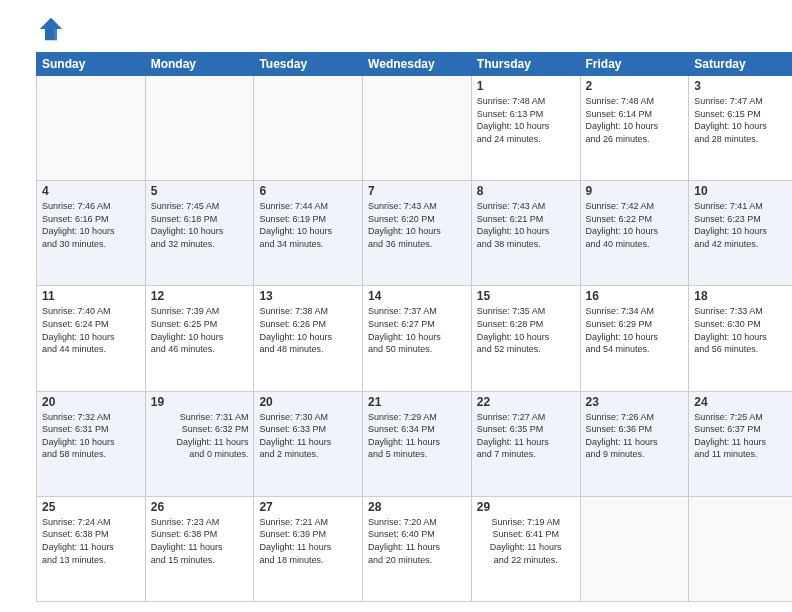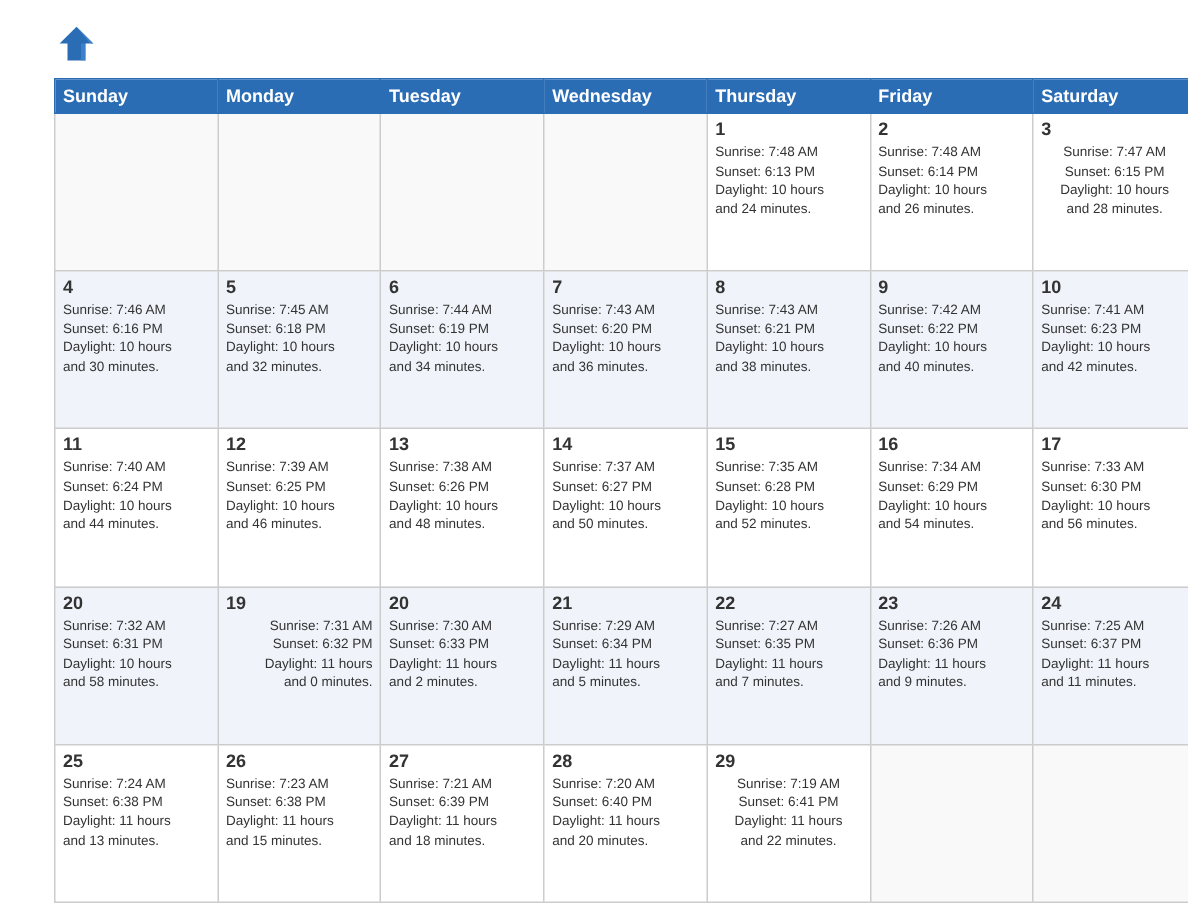--- a/index.html
+++ b/index.html
@@ -148,21 +148,21 @@
           </td>
           <td>
             <span class="day-num">2</span>
             <div class="day-info" style="white-space: pre-line;">Sunrise: 7:48 AM
 Sunset: 6:14 PM
 Daylight: 10 hours
 and 26 minutes.</div>
           </td>
           <td>
             <span class="day-num">3</span>
-            <div class="day-info" style="white-space: pre-line; text-align: center;">Sunrise: 7:47 AM
+            <div class="day-info" style="white-space: pre-line;">Sunrise: 7:47 AM
 Sunset: 6:15 PM
 Daylight: 10 hours
 and 28 minutes.</div>
           </td>
         </tr>
         <tr class="row-stripe">
           <td>
             <span class="day-num">4</span>
             <div class="day-info" style="white-space: pre-line;">Sunrise: 7:46 AM
 Sunset: 6:16 PM
@@ -249,21 +249,21 @@
 and 52 minutes.</div>
           </td>
           <td>
             <span class="day-num">16</span>
             <div class="day-info" style="white-space: pre-line;">Sunrise: 7:34 AM
 Sunset: 6:29 PM
 Daylight: 10 hours
 and 54 minutes.</div>
           </td>
           <td>
-            <span class="day-num">17</span>
+            <span class="day-num">18</span>
             <div class="day-info" style="white-space: pre-line;">Sunrise: 7:33 AM
 Sunset: 6:30 PM
 Daylight: 10 hours
 and 56 minutes.</div>
           </td>
         </tr>
         <tr class="row-stripe">
           <td>
             <span class="day-num">20</span>
             <div class="day-info" style="white-space: pre-line;">Sunrise: 7:32 AM

